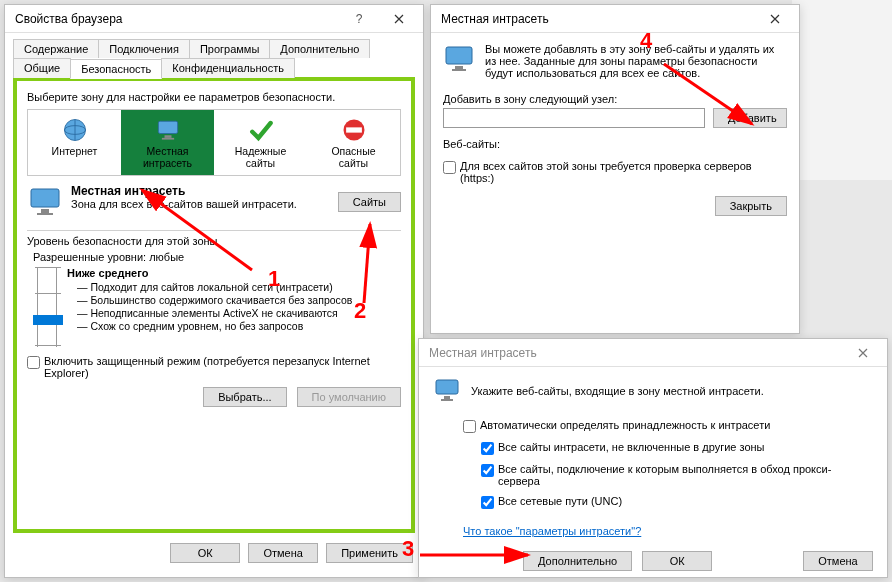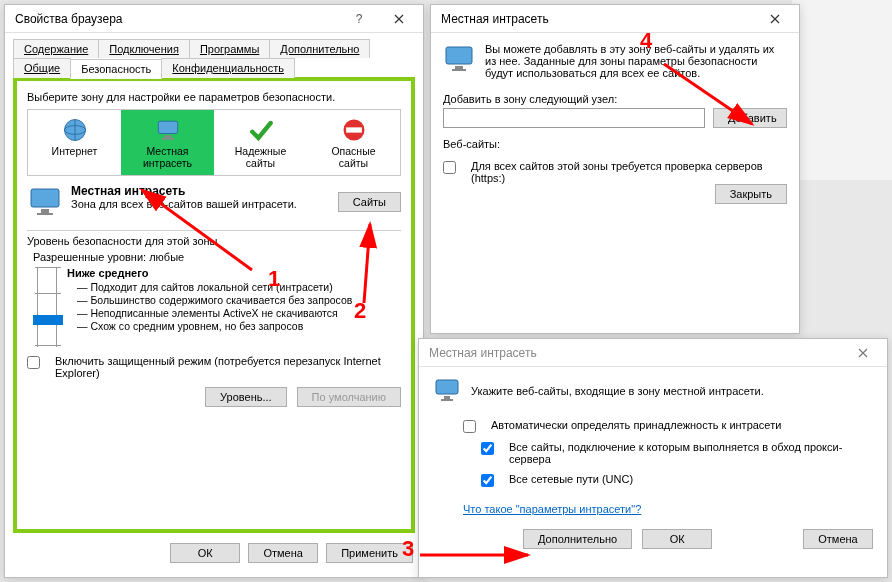--- a/index.html
+++ b/index.html
@@ -40,39 +40,39 @@
   .tabs-row { display: flex; }
   .tab {
     border: 1px solid #c8c8c8;
     border-bottom: none;
     padding: 3px 10px;
     font-size: 11px;
     background: #fff;
     margin-right: -1px;
     cursor: pointer;
   }
-  .tab.inactive { background: #f4f4f4; text-decoration: underline; }
+  .tab.inactive { background: #f4f4f4; }
   .tab.active { border-bottom: 1px solid #fff; position: relative; top: 1px; }
   .tab-panel {
     border: 4px solid #84cc16;
     padding: 10px;
     margin-top: -1px;
   }
   .zone-row {
     display: flex;
     border: 1px solid #c8c8c8;
     margin-top: 6px;
   }
   .zone {
     flex: 1;
     text-align: center;
     padding: 6px 2px;
     cursor: pointer;
   }
-  .zone.selected { background: #22c55e; }
+  .zone.selected { background: #15803d; }
   .zone .zicon { width: 28px; height: 28px; margin: 0 auto 2px auto; }
   .zone-label { font-size: 10.5px; line-height: 1.1; text-align: center; }
   .desc-row {
     display: flex;
     align-items: flex-start;
     margin-top: 8px;
     gap: 8px;
   }
   .desc-row .dicon { width: 36px; height: 36px; flex-shrink: 0; }
   .desc-row .dtext { flex: 1; }
@@ -108,21 +108,21 @@
   }
   .slider-thumb {
     position: absolute;
     left: -5px;
     width: 30px; height: 10px;
     background: #0078d7;
   }
   .level-name { font-weight: bold; }
   .level-list { margin: 2px 0 0 0; padding: 0 0 0 10px; }
   .level-list li { list-style: none; font-size: 10.5px; line-height: 1.25; }
-  .cb-row { display: flex; align-items: flex-start; gap: 15px; margin-top: 8px; }
+  .cb-row { display: flex; align-items: flex-start; gap: 4px; margin-top: 8px; }
   .cb-row input { margin: 1px 0 0 0; }
   .btn-row { display: flex; gap: 10px; justify-content: flex-end; margin-top: 8px; }
   .dlg-footer {
     display: flex; justify-content: flex-end; gap: 8px;
     padding: 10px;
   }
   
   .field-label { font-size: 11px; margin-bottom: 3px; }
   .text-input {
     width: 100%;
@@ -267,21 +267,21 @@
           </ul>
         </div>
       </div>
 
       <div class="cb-row">
         <input type="checkbox" style="">
         <label>Включить защищенный режим (потребуется перезапуск Internet Explorer)</label>
       </div>
 
       <div class="btn-row">
-        <button class="btn">Уровень...</button>
+        <button class="btn">Выбрать...</button>
         <button class="btn disabled">По умолчанию</button>
       </div>
 
     </div>
   </div>
 
   <div class="dlg-footer">
     <button class="btn" style="min-width:70px;">ОК</button>
     <button class="btn" style="min-width:70px;">Отмена</button>
     <button class="btn" style="min-width:70px;">Применить</button>
@@ -319,21 +319,21 @@
 
     <div style="margin-top:10px;">
       <div class="field-label">Веб-сайты:</div>
     </div>
 
     <div class="cb-row" style="margin-top:10px;">
       <input type="checkbox" style="">
       <label>Для всех сайтов этой зоны требуется проверка серверов (https:)</label>
     </div>
 
-    <div class="btn-row" style="margin-top:0;">
+    <div class="btn-row" style="margin-top:12px;">
       <button class="btn" style="min-width:70px;">Закрыть</button>
     </div>
   </div>
 </div>
 
 <div class="window" style="left:418px; top:338px; width:470px; height:240px;">
   <div class="titlebar" style="color:#888;">
     <span class="title">Местная интрасеть</span>
     <div class="tbtn">
       <svg viewBox="0 0 10 10">
@@ -352,20 +352,24 @@
       </div>
       <div>Укажите веб-сайты, входящие в зону местной интрасети.</div>
     </div>
 
     <div style="margin:14px 0 0 30px;">
       <div class="cb-row" style="margin-top:12px;">
         <input type="checkbox" style="">
         <label>Автоматически определять принадлежность к интрасети</label>
       </div>
       <div style="margin-left:18px;">
+        <div class="cb-row">
+          <input type="checkbox" checked="" style="">
+          <label>Все сайты интрасети, не включенные в другие зоны</label>
+        </div>
         <div class="cb-row">
           <input type="checkbox" checked="" style="">
           <label>Все сайты, подключение к которым выполняется в обход прокси-сервера</label>
         </div>
         <div class="cb-row">
           <input type="checkbox" checked="" style="">
           <label>Все сетевые пути (UNC)</label>
         </div>
       </div>
     </div>

